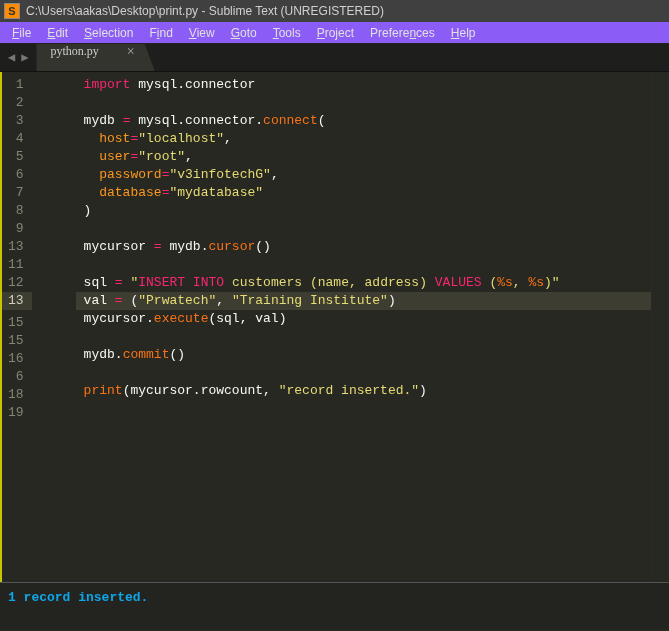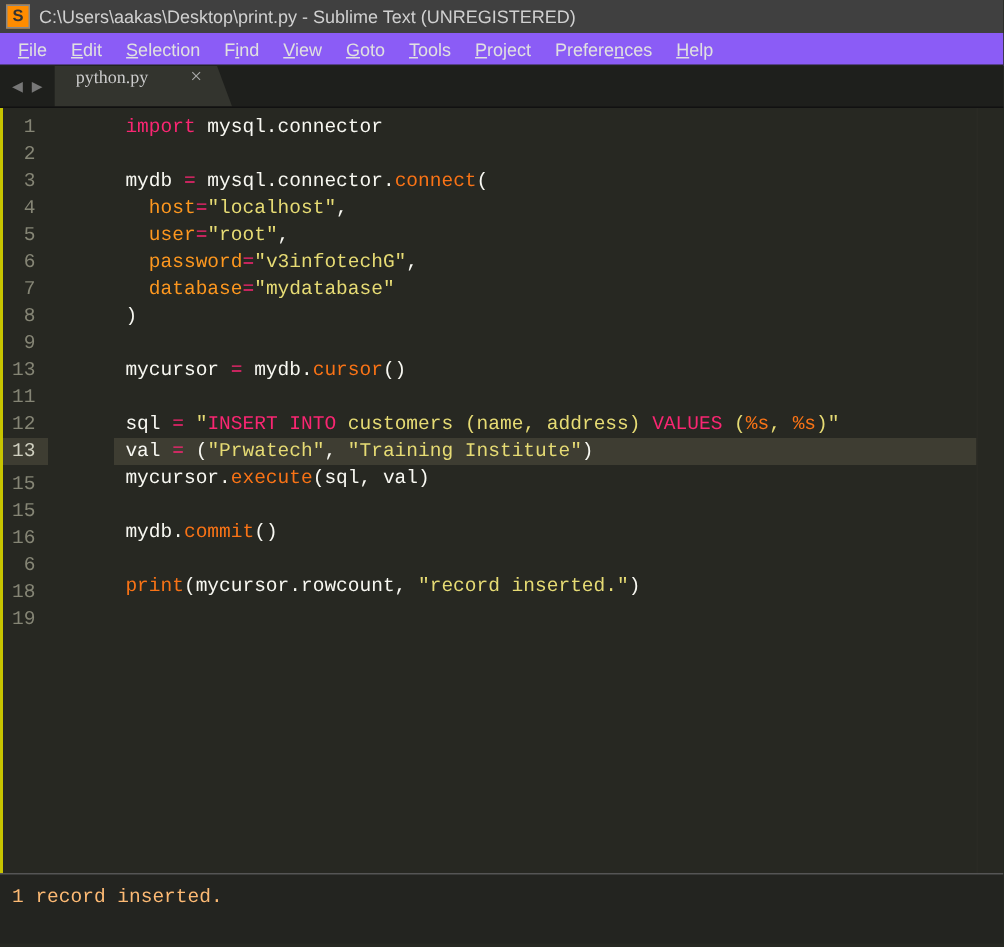--- a/index.html
+++ b/index.html
@@ -107,26 +107,27 @@
 .code .line { height: 18px; }
 .code .hl-line { background: #3e3d32; margin-left:-8px; padding-left:8px;}
 .kw { color: #f92672; }
 .str { color: #e6db74; }
 .fn { color: #f97316; }
 .param { color: #fd971f; }
 .op { color: #f92672; }
 .plain { color: #f8f8f2; }
 .console {
   background: #232420;
-  color: #fdba74;
+  color: #0ea5e9;
   border-top: 1px solid #555;
   padding: 6px 8px;
   font-size: 13px;
   line-height: 17px;
   height: 47px;
+  font-weight: bold;
 }
 .minimap {
   width: 18px;
   background: #272822;
   border-left: 1px solid #2a2a24;
 }
 </style>
 </head>
 <body>
 

